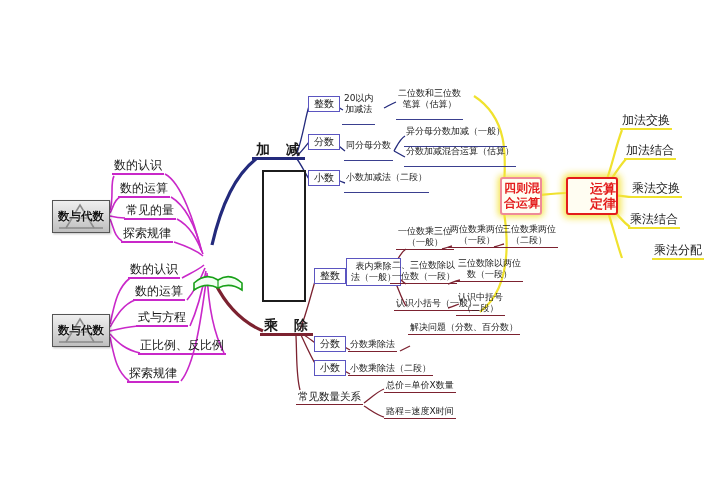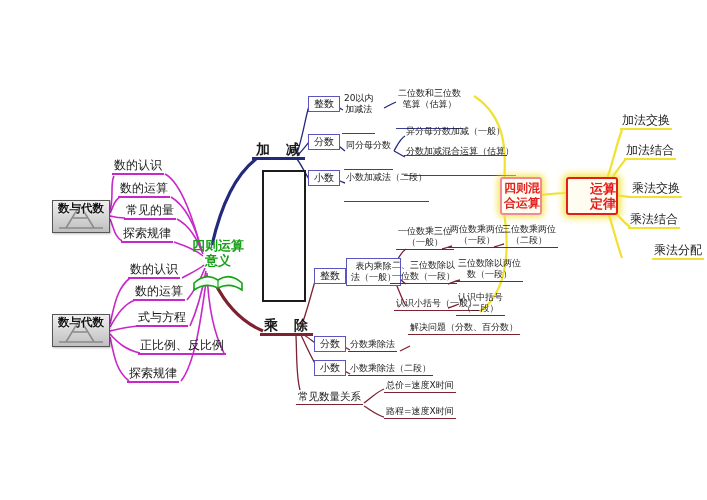--- a/index.html
+++ b/index.html
@@ -6,31 +6,31 @@
   html,body{width:707px;height:500px;background:#fff}
   #canvas{position:relative;width:707px;height:500px;background:#fff;overflow:hidden;
           font-family:"DejaVu Sans","Liberation Sans",sans-serif}
   #wires{position:absolute;left:0;top:0;pointer-events:none}
   .lbl{position:absolute;white-space:nowrap;color:#1a1a1a;font-size:12px;line-height:14px}
   .big{font-size:14px;font-weight:bold;letter-spacing:1px}
   .sm{font-size:9px;line-height:11px}
   .md{font-size:10.5px;line-height:13px}
   .stack{text-align:center}
   .u-mag{border-bottom:2px solid #c928c9;padding:0 2px 1px}
-  .u-navy{border-bottom:1.6px solid #3a3f8f;padding:0 2px 18px}
+  .u-navy{border-bottom:1.6px solid #3a3f8f;padding:0 2px 9px}
   .u-navy-thick{border-bottom:3px solid #232a7c;padding:0 4px 1px}
   .u-maroon{border-bottom:1.6px solid #7c2230;padding:0 2px 1px}
   .u-maroon-thick{border-bottom:3px solid #7c2230;padding:0 4px 1px}
   .u-yellow{border-bottom:2.5px solid #f0e22e;padding:0 2px 1px}
   .nodebox{position:absolute;border:1.4px solid #5b55c0;border-radius:0;background:#fff;
            font-size:10px;line-height:12px;padding:1px 5px;color:#1a1a1a;white-space:nowrap}
   .nodebox.two{text-align:center;font-size:9px;line-height:11px;padding:2px 4px}
   .catbox{position:absolute;width:58px;height:33px;border:1px solid #555;
           background:linear-gradient(180deg,#efefef,#bfbfbf);
-          display:flex;align-items:flex-start;justify-content:center;box-shadow:1px 1px 2px rgba(0,0,0,.25)}
+          display:flex;align-items:center;justify-content:center;box-shadow:1px 1px 2px rgba(0,0,0,.25)}
   .catbox .txt{position:relative;z-index:2;font-size:11.5px;font-weight:bold;color:#111;text-shadow:0 0 2px #fff}
   .catbox svg{position:absolute;inset:0;z-index:1}
   .center-topic{position:absolute;left:184px;top:238px;width:68px;text-align:center}
   .ct{color:#18a018;font-weight:bold;font-size:13px;line-height:15px}
   .rect-ph{position:absolute;left:262px;top:170px;width:44px;height:132px;border:2px solid #1c1c1c;background:#fff}
   .redbox{position:absolute;text-align:right;font-weight:bold;background:#fffdf2;border-radius:3px}
   #mixedbox{left:500px;top:177px;width:42px;padding:2px 0;border:2px solid #ef8b98;color:#e31c1c;
             font-size:12px;line-height:15px;box-shadow:0 0 6px 2px rgba(244,228,70,.95)}
   #lawsbox{left:566px;top:177px;width:52px;padding:2px 0;border:2px solid #e31c1c;color:#e31c1c;
            font-size:13px;line-height:15px;box-shadow:0 0 7px 3px rgba(244,228,70,.95)}
@@ -142,24 +142,20 @@
   <span class="lbl u-mag" style="left:118px;top:181px">数的运算</span>
   <span class="lbl u-mag" style="left:124px;top:203px">常见的量</span>
   <span class="lbl u-mag" style="left:121px;top:226px">探索规律</span>
 
   <span class="lbl u-mag" style="left:128px;top:262px">数的认识</span>
   <span class="lbl u-mag" style="left:133px;top:284px">数的运算</span>
   <span class="lbl u-mag" style="left:136px;top:310px">式与方程</span>
   <span class="lbl u-mag" style="left:138px;top:338px">正比例、反比例</span>
   <span class="lbl u-mag" style="left:127px;top:366px">探索规律</span>
 
-  <div class="center-topic">
-    <div class="ct">四则运算</div>
-    <div class="ct">意义</div>
-  </div>
   <svg class="bookicon" width="56" height="26" viewBox="0 0 56 26">
     <path d="M4,16 Q16,5 28,13 Q40,5 52,16 L52,23 Q40,15 28,21 Q16,15 4,23 Z" fill="#f2fff2" stroke="#18a018" stroke-width="1.6"></path>
     <path d="M28,13 L28,21" stroke="#18a018" stroke-width="1.2"></path>
   </svg>
 
   <div class="rect-ph"></div>
 
   <span class="lbl big u-navy-thick" style="left:252px;top:142px">加　减</span>
   <div class="nodebox" style="left:308px;top:96px">整数</div>
   <div class="nodebox" style="left:308px;top:134px">分数</div>
@@ -211,21 +207,21 @@
   </div>
   <span class="lbl sm u-maroon" style="left:394px;top:298px">认识小括号（一般）</span>
   <div class="lbl sm stack u-maroon" style="left:456px;top:292px">
     <div>认识中括号</div>
     <div>（二段）</div>
   </div>
 
   <span class="lbl sm u-maroon" style="left:348px;top:339px">分数乘除法</span>
   <span class="lbl sm u-maroon" style="left:408px;top:322px">解决问题（分数、百分数）</span>
   <span class="lbl sm u-maroon" style="left:348px;top:363px">小数乘除法（二段）</span>
-  <span class="lbl sm u-maroon" style="left:384px;top:380px">总价=速度X时间</span>
+  <span class="lbl sm u-maroon" style="left:384px;top:380px">总价=单价X数量</span>
   <span class="lbl sm u-maroon" style="left:384px;top:406px">路程=速度X时间</span>
 
   <div class="redbox" id="mixedbox">
     <div>四则混</div>
     <div>合运算</div>
   </div>
   <div class="redbox" id="lawsbox">
     <div>运算</div>
     <div>定律</div>
   </div>

